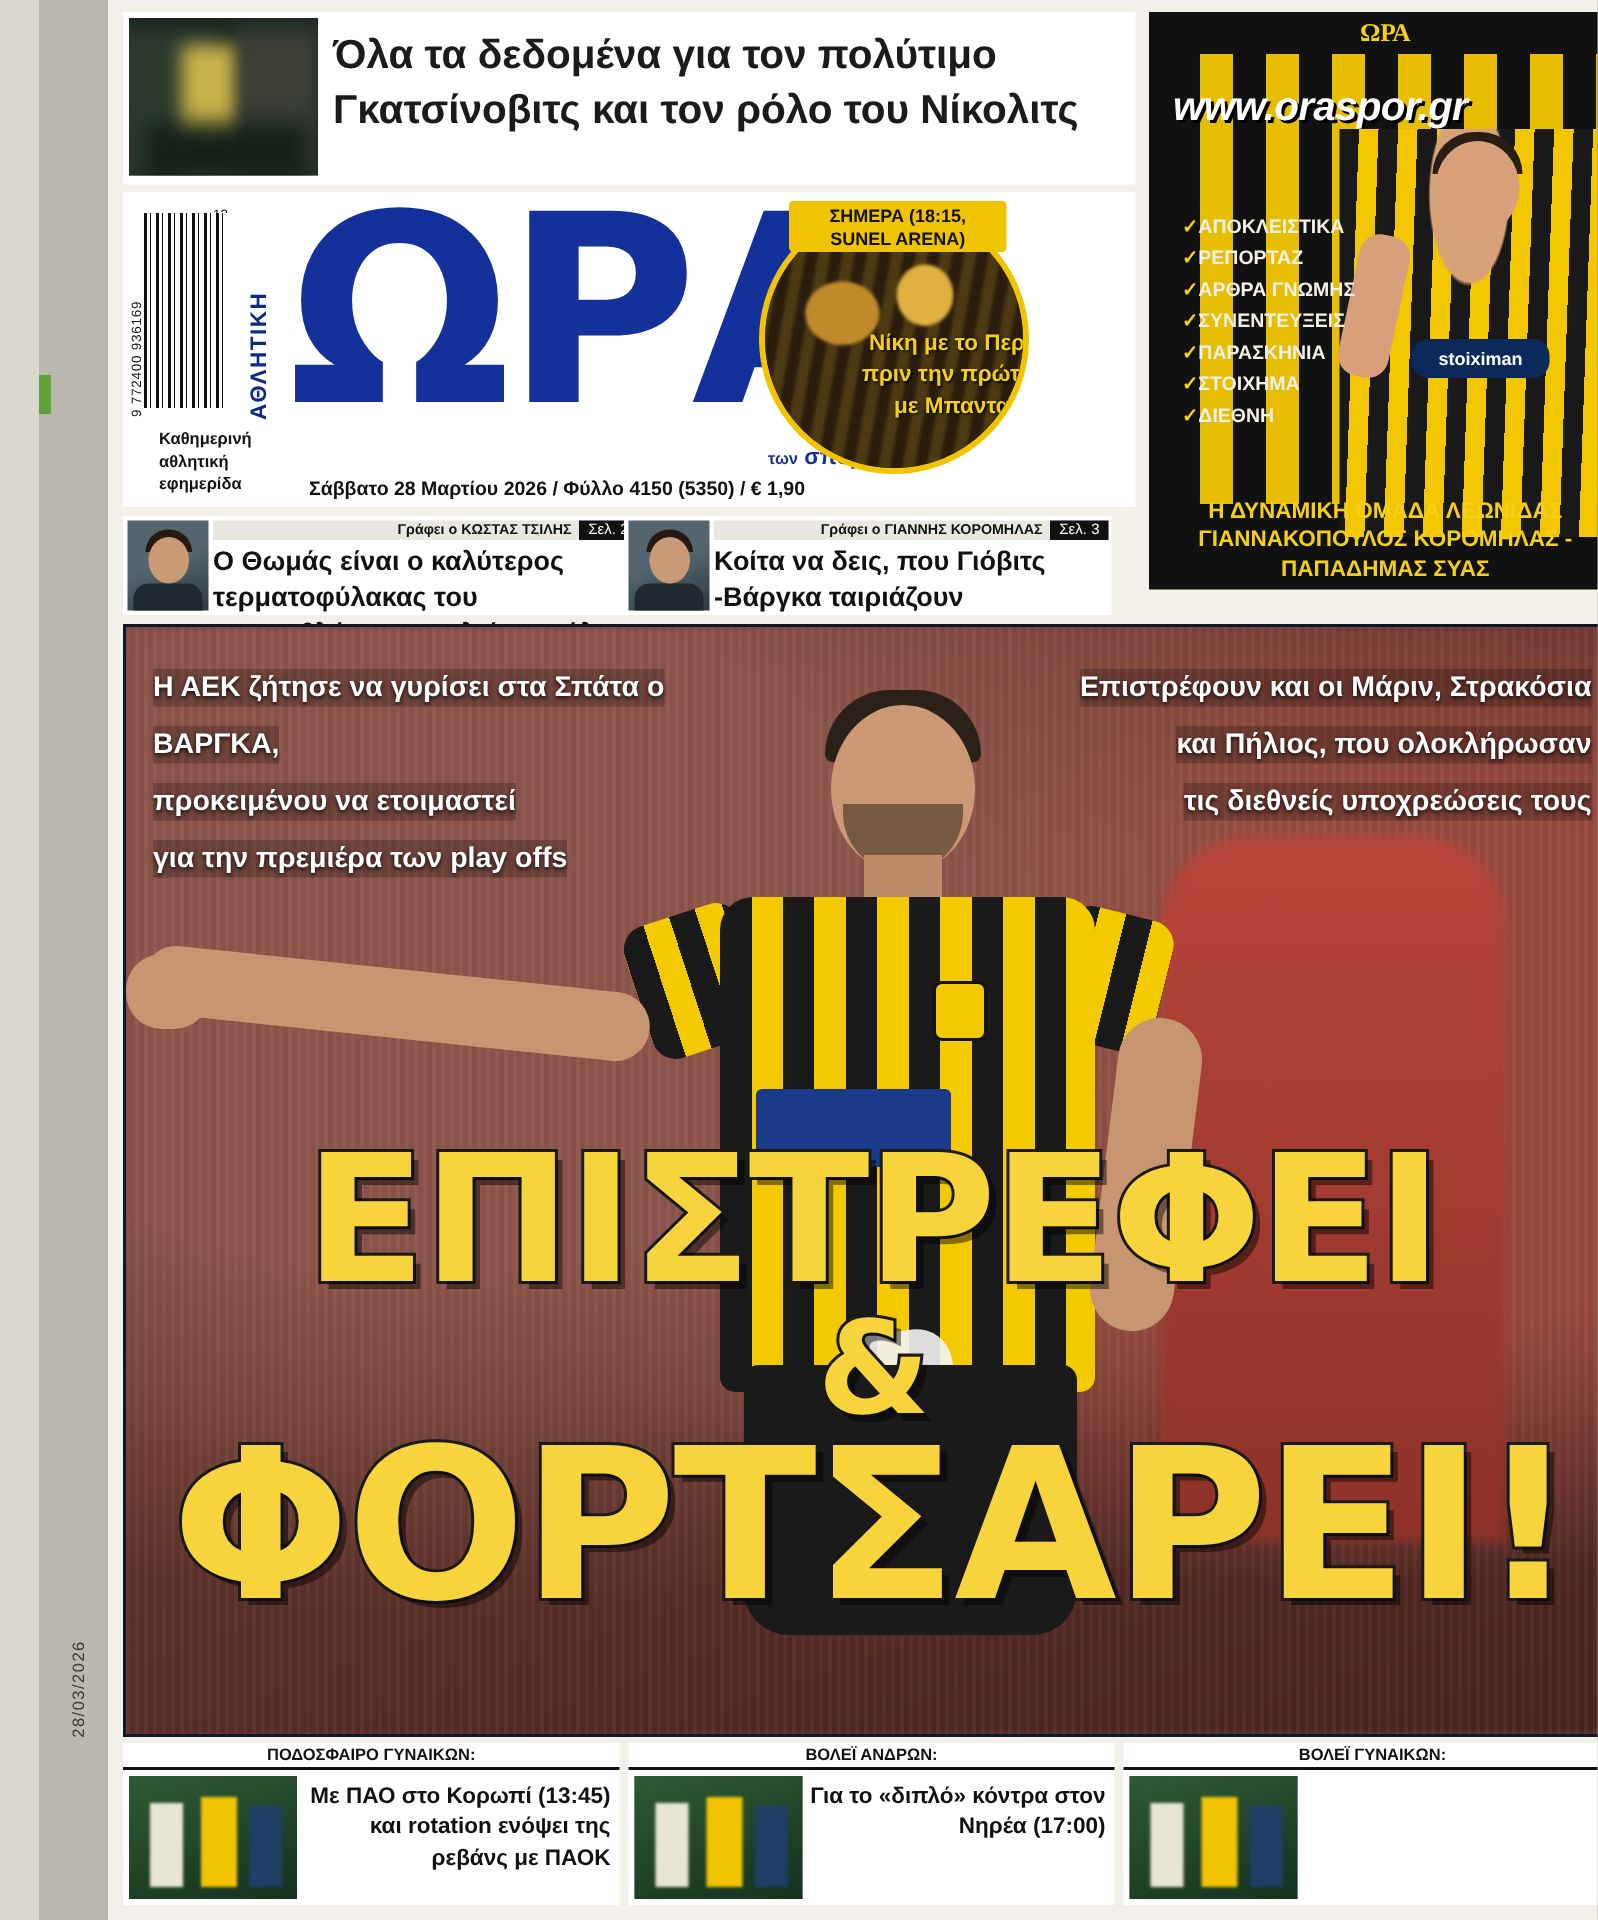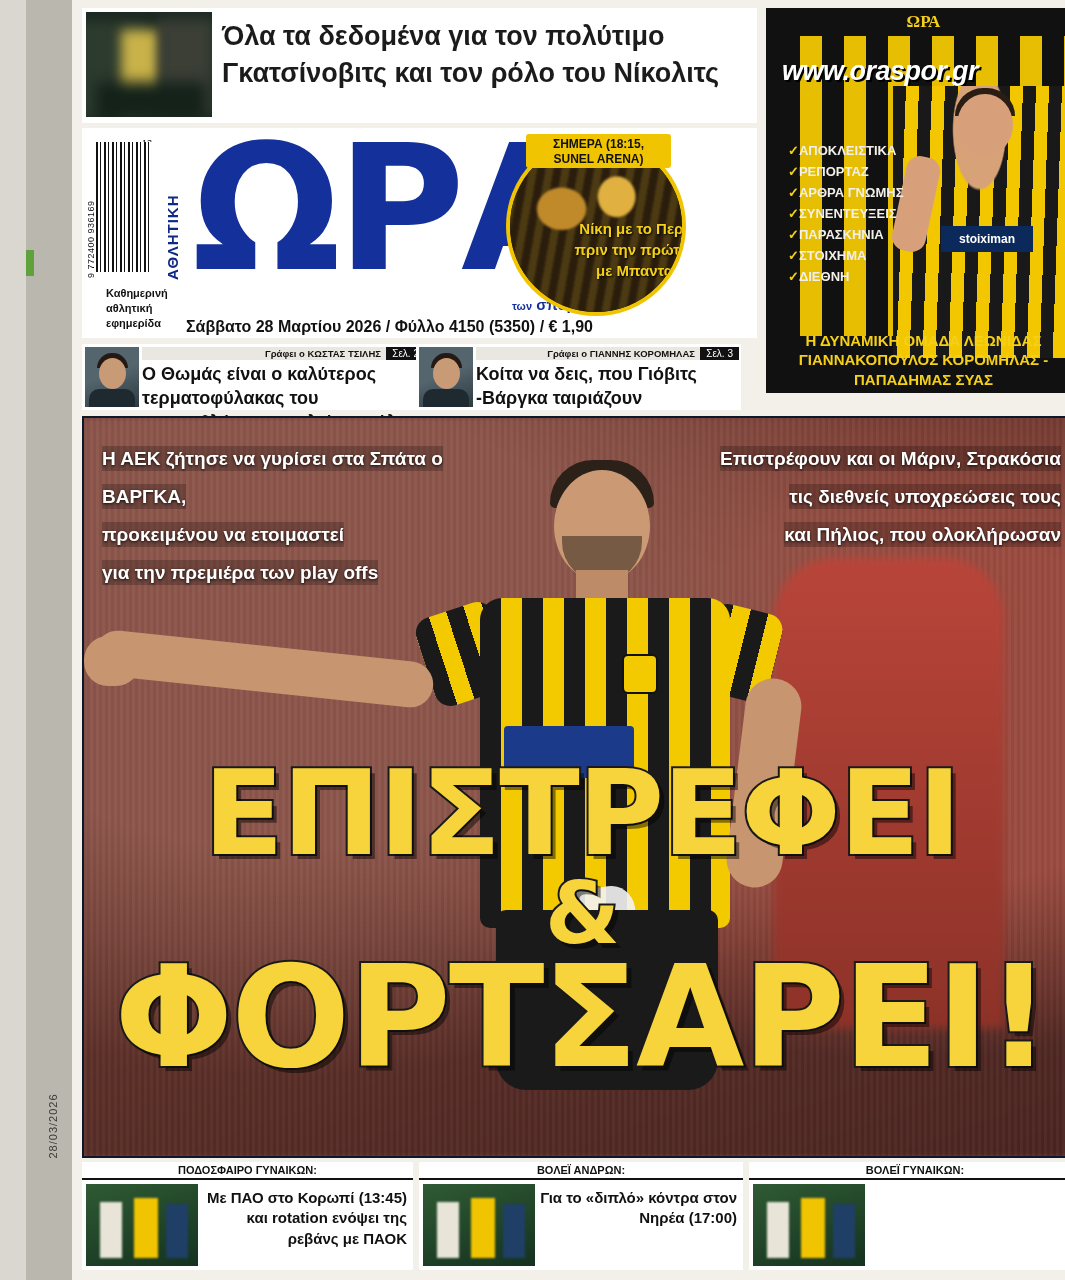--- a/index.html
+++ b/index.html
@@ -82,21 +82,21 @@
   }
   .ad .player {
     position:absolute; right:0px; top:78px; width:188px; height:272px;
     background:
       radial-gradient(ellipse at 46% 16%, #d8a279 0 18%, rgba(0,0,0,0) 19%),
       repeating-linear-gradient(92deg,#191919 0 13px,#f2c700 13px 26px);
   }
   .ad .player .head{position:absolute;left:64px;top:8px;width:56px;height:62px;border-radius:50%;background:#d7a07a;}
   .ad .player .hair{position:absolute;left:62px;top:2px;width:60px;height:28px;border-radius:30px 30px 0 0;background:#2a1d14;}
   .ad .player .arm{position:absolute;left:6px;top:70px;width:34px;height:96px;background:#d7a07a;transform:rotate(12deg);border-radius:14px;}
-  .ad .player .sponsor{position:absolute;left:48px;top:140px;width:92px;height:26px;background:#0b2a5b;color:#fff;font-size:12px;text-align:center;line-height:26px;font-weight:bold;}
+  .ad .player .sponsor{position:absolute;left:48px;top:140px;width:92px;height:26px;background:#0b2a5b;color:#fff;font-size:12px;text-align:center;line-height:26px;font-weight:bold;border-radius:11px;}
   .ad .bullets {
     position:absolute; left:22px; top:132px; width:150px;
     color:#f2f0e8; font-size:13px; line-height:1.62; font-weight:bold;
   }
   .ad .bullets div::before{content:"\2713 "; color:#f5d018;}
   .ad .caption {
     position:absolute; left:12px; bottom:4px; width:291px; text-align:center;
     color:#f5d018; font-size:15px; line-height:1.3; font-weight:bold;
   }
 
@@ -126,22 +126,22 @@
     font-size:175px; line-height:150px; font-weight:bold; color:#14309b;
     font-family:"DejaVu Sans", sans-serif;
     letter-spacing:-4px;
   }
   .logo-sub {
     position:absolute; left:430px; top:168px;
     font-size:15px; color:#14309b; font-weight:bold;
   }
   .logo-sub .small{font-size:11px;}
   .subinfo {
-    position:absolute; left:104px; top:190px;
-    font-size:16px; color:#111; font-weight:bold;
+    position:absolute; left:124px; top:190px;
+    font-size:13px; color:#111; font-weight:bold;
   }
   .dailytag {
     position:absolute; left:24px; top:158px; width:80px;
     font-size:11px; line-height:1.35; color:#111; font-weight:bold;
   }
   .today-badge {
     position:absolute; left:372px; top:4px; width:300px; height:190px;
     overflow:hidden;
   }
   .today-badge .circle {
@@ -411,22 +411,22 @@
       </div>
 
       <div class="sub-left">
         <div><span>Η ΑΕΚ ζήτησε να γυρίσει στα Σπάτα ο ΒΑΡΓΚΑ,</span></div>
         <div><span>προκειμένου να ετοιμαστεί</span></div>
         <div><span>για την πρεμιέρα των play offs</span></div>
       </div>
 
       <div class="sub-right">
         <div><span>Επιστρέφουν και οι Μάριν, Στρακόσια</span></div>
+        <div><span>και Πήλιος, που ολοκλήρωσαν</span></div>
         <div><span>τις διεθνείς υποχρεώσεις τους</span></div>
-        <div><span>και Πήλιος, που ολοκλήρωσαν</span></div>
       </div>
 
       <div class="bigtitle l1">ΕΠΙΣΤΡΕΦΕΙ</div>
       <div class="bigtitle amp">&amp;</div>
       <div class="bigtitle l2">ΦΟΡΤΣΑΡΕΙ!</div>
     </div>
 
     <div class="bottom">
       <div class="bcell c1">
         <div class="title">ΠΟΔΟΣΦΑΙΡΟ ΓΥΝΑΙΚΩΝ:</div>

